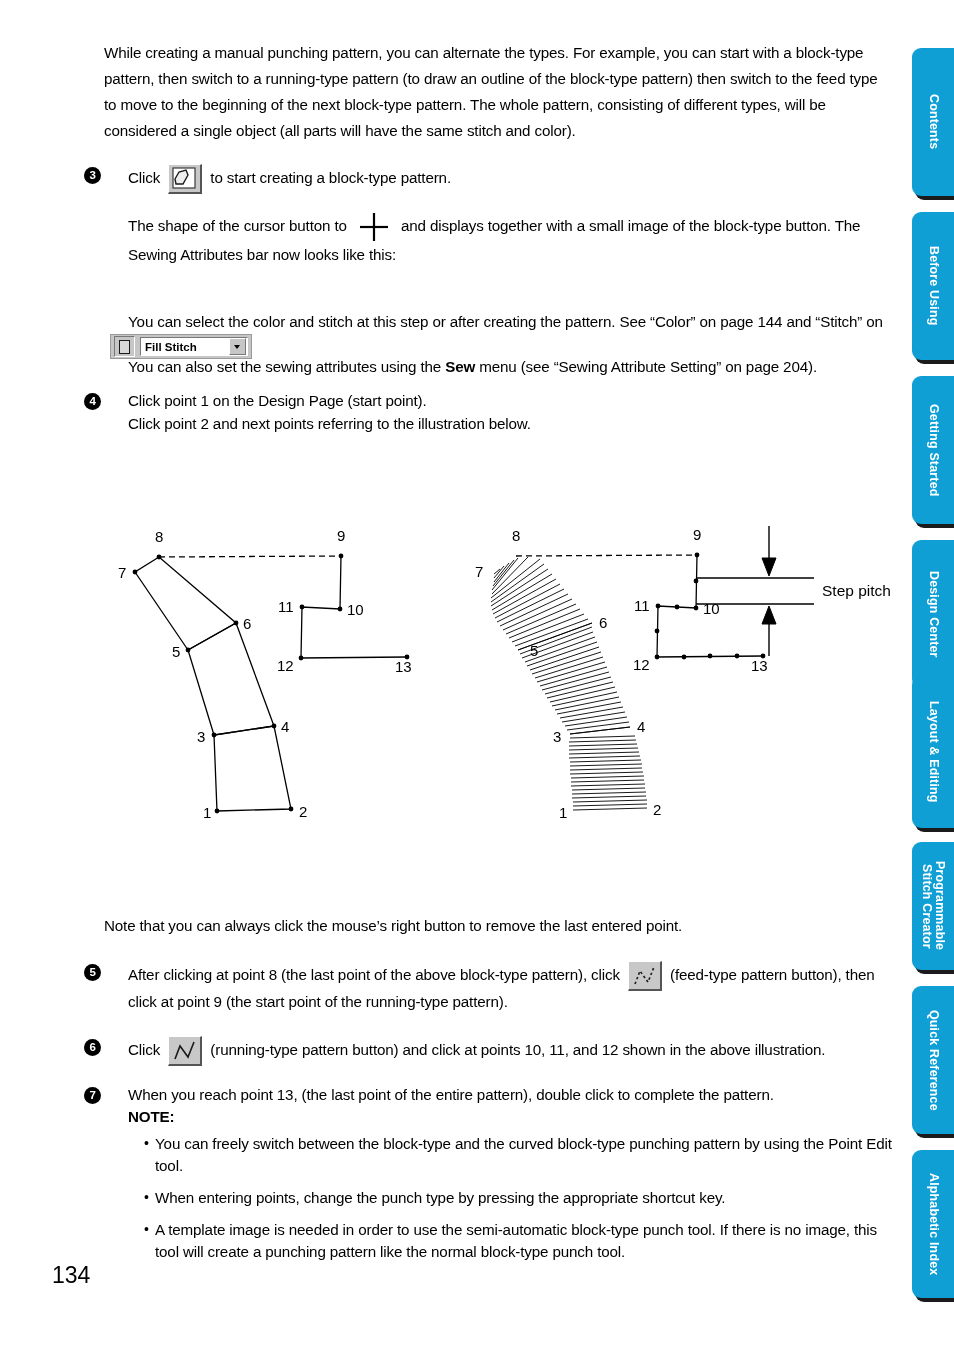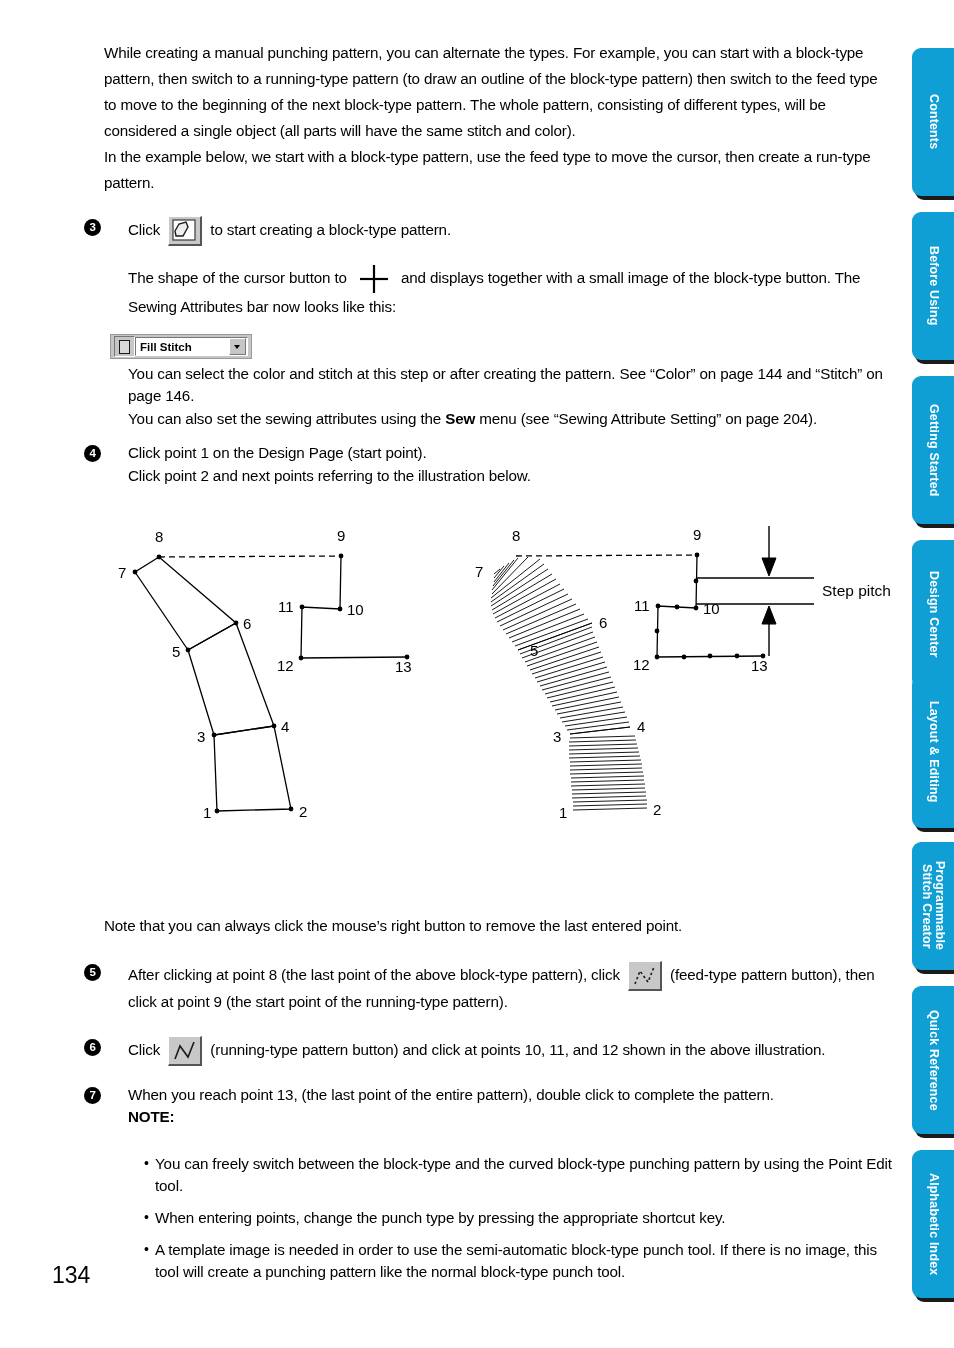--- a/index.html
+++ b/index.html
@@ -112,20 +112,21 @@
   }
   .attr-swatch::after {
     content: "";
     position: absolute;
     left: 4px; top: 3px;
     width: 9px; height: 12px;
     border: 1.5px solid #1a1a1a;
     background: #d8d8d8;
   }
   .attr-combo {
+    margin-left: 5px;
     flex: 1;
     height: 19px;
     background: #ffffff;
     border-top: 1px solid #777;
     border-left: 1px solid #777;
     border-right: 1px solid #fff;
     border-bottom: 1px solid #fff;
     display: flex;
     align-items: center;
     box-sizing: border-box;
@@ -169,21 +170,21 @@
   }
 
   
   .note-title {
     font-size: 15.2px;
     font-weight: bold;
     line-height: 22.6px;
   }
   ul.bullets {
     list-style: none;
-    margin: 24px 0 0 0;
+    margin: 4px 0 0 0;
     padding: 0 0 0 18px;
   }
   ul.bullets li {
     position: relative;
     font-size: 15.2px;
     line-height: 22.6px;
     letter-spacing: -0.15px;
     margin-bottom: 9px;
     padding-left: 9px;
   }
@@ -237,21 +238,20 @@
   }
 </style>
 </head>
 <body>
 
 <div class="page">
 
   <div class="content">
 
     <p class="para intro">While creating a manual punching pattern, you can alternate the types. For example, you can start with a block-type pattern, then switch to a running-type pattern (to draw an outline of the block-type pattern) then switch to the feed type to move to the beginning of the next block-type pattern. The whole pattern, consisting of different types, will be considered a single object (all parts will have the same stitch and color).</p>
-    <p class="para intro">In the example below, we start with a block-type pattern, use the feed type to move the cursor, then create a run-type pattern.</p>
 
     <div class="step" style="margin-top:20px;">
       <span class="stepnum">3</span>
       <span>Click</span>
       <span class="btn-icon">
         <svg width="31" height="27" viewBox="0 0 31 27">
           <rect x="4" y="3" width="22" height="20" fill="#ffffff" stroke="#3a3a3a" stroke-width="1.2"></rect>
           <path d="M6 14 L10 7 L17 5 L19 10 L14 19 L7 19 Z" fill="#eeeeee" stroke="#1a1a1a" stroke-width="1.4"></path>
         </svg>
       </span>

